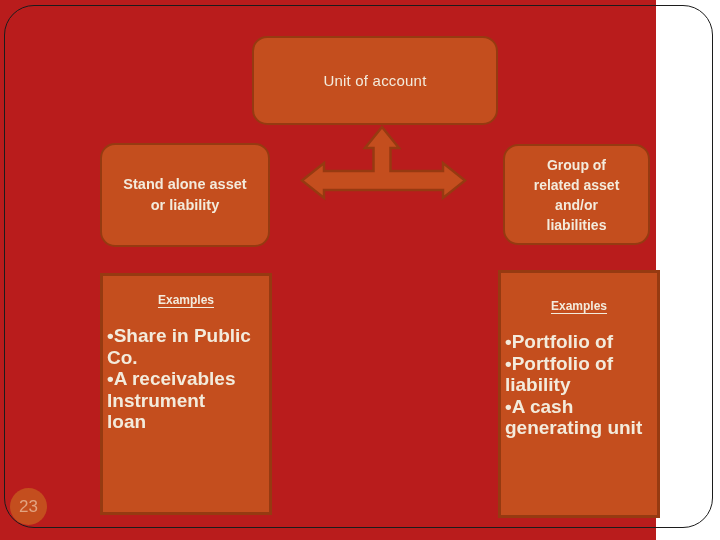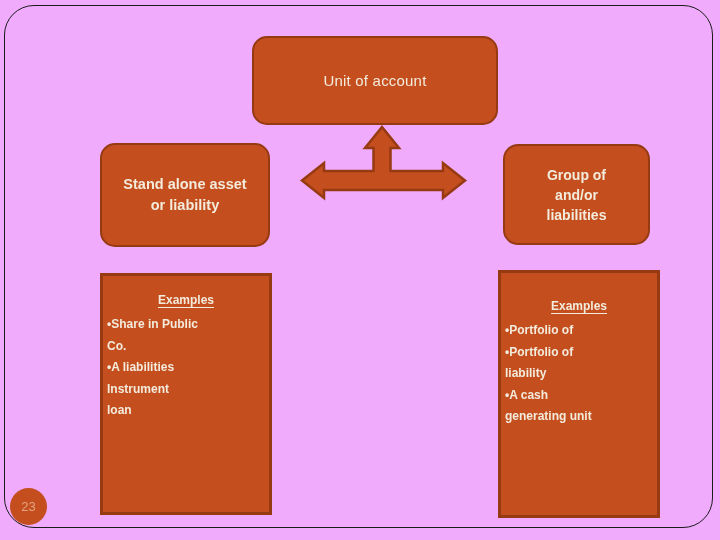--- a/index.html
+++ b/index.html
@@ -1,21 +1,21 @@
 <!DOCTYPE html>
 <html style="--shape-fill: #C44E1E; --shape-border: #963A11; --text-cream: #F3EBDC; --page-number-text: #E2A380; --frame-border: #1c1c1c;"><head>
 <meta charset="utf-8">
 <style>
   html,body{margin:0;padding:0;}
   body{
     width:720px;height:540px;background:#ffffff;overflow:hidden;
     font-family:"Liberation Sans","DejaVu Sans",sans-serif;
     position:relative;
   }
-  .slide{position:absolute;inset:0;width:720px;height:540px;background:#f0abfc;}
+  .slide{position:absolute;inset:0;width:656px;height:540px;background:#b91c1c;}
   .frame{
     position:absolute;left:4px;top:5px;width:707px;height:521px;
     border:1.5px solid var(--frame-border);border-radius:30px;
     background:transparent;
   }
   .shape{
     position:absolute;box-sizing:border-box;
     background:var(--shape-fill);
     color:var(--text-cream);
     text-align:center;
@@ -33,30 +33,30 @@
   }
   .ex-left{left:100px;top:273px;width:172px;height:242px;}
   .ex-right{left:498px;top:270px;width:162px;height:248px;}
   .ex-title{
     font-size:12px;font-weight:700;text-decoration:underline;
     text-underline-offset:3px;text-align:center;
   }
   .ex-left .ex-title{margin-top:17px;}
   .ex-right .ex-title{margin-top:26px;}
   .ex-list{
-    margin-top:7px;text-align:left;padding:0 4px 0 4px;
-    font-size:12px;font-weight:700;line-height:21.5px;
+    margin-top:18px;text-align:left;padding:0 4px 0 4px;
+    font-size:19px;font-weight:700;line-height:21.5px;
   }
   .line{white-space:nowrap;}
   .arrow-svg{position:absolute;left:0;top:0;width:720px;height:540px;pointer-events:none;}
   .page-circle{
     position:absolute;left:10px;top:488px;width:37px;height:37px;
     border-radius:50%;background:var(--shape-fill);
     display:flex;align-items:center;justify-content:center;
-    color:var(--page-number-text);font-size:13px;font-weight:400;
+    color:var(--page-number-text);font-size:17px;font-weight:400;
   }
 </style>
 </head>
 <body>
 
 <div class="slide">
 
   <div class="frame"></div>
 
   <div class="shape rounded top-box">
@@ -67,30 +67,31 @@
     <polygon points="382,127 399,148 390.5,148 390.5,171 443,171 443,163 465,180.5 443,198 443,190 324,190 324,198 302,180.5 324,163 324,171 373.5,171 373.5,148 365,148" fill="#C44E1E" stroke="#963A11" stroke-width="2.5" stroke-linejoin="miter"></polygon>
   </svg>
 
   <div class="shape rounded left-box">
       <div class="line">Stand alone asset</div>
       <div class="line">or liability</div>
     </div>
 
   <div class="shape rounded right-box">
       <div class="line">Group of</div>
+      <div class="line">related asset</div>
       <div class="line">and/or</div>
       <div class="line">liabilities</div>
     </div>
 
   <div class="shape ex-box ex-left">
     <div class="ex-title">Examples</div>
     <div class="ex-list">
         <div class="line">•Share in Public</div>
         <div class="line">Co.</div>
-        <div class="line">•A liabilities</div>
+        <div class="line">•A receivables</div>
         <div class="line">Instrument</div>
         <div class="line">loan</div>
       </div>
   </div>
 
   <div class="shape ex-box ex-right">
     <div class="ex-title">Examples</div>
     <div class="ex-list">
         <div class="line">•Portfolio of</div>
         <div class="line">•Portfolio of</div>

